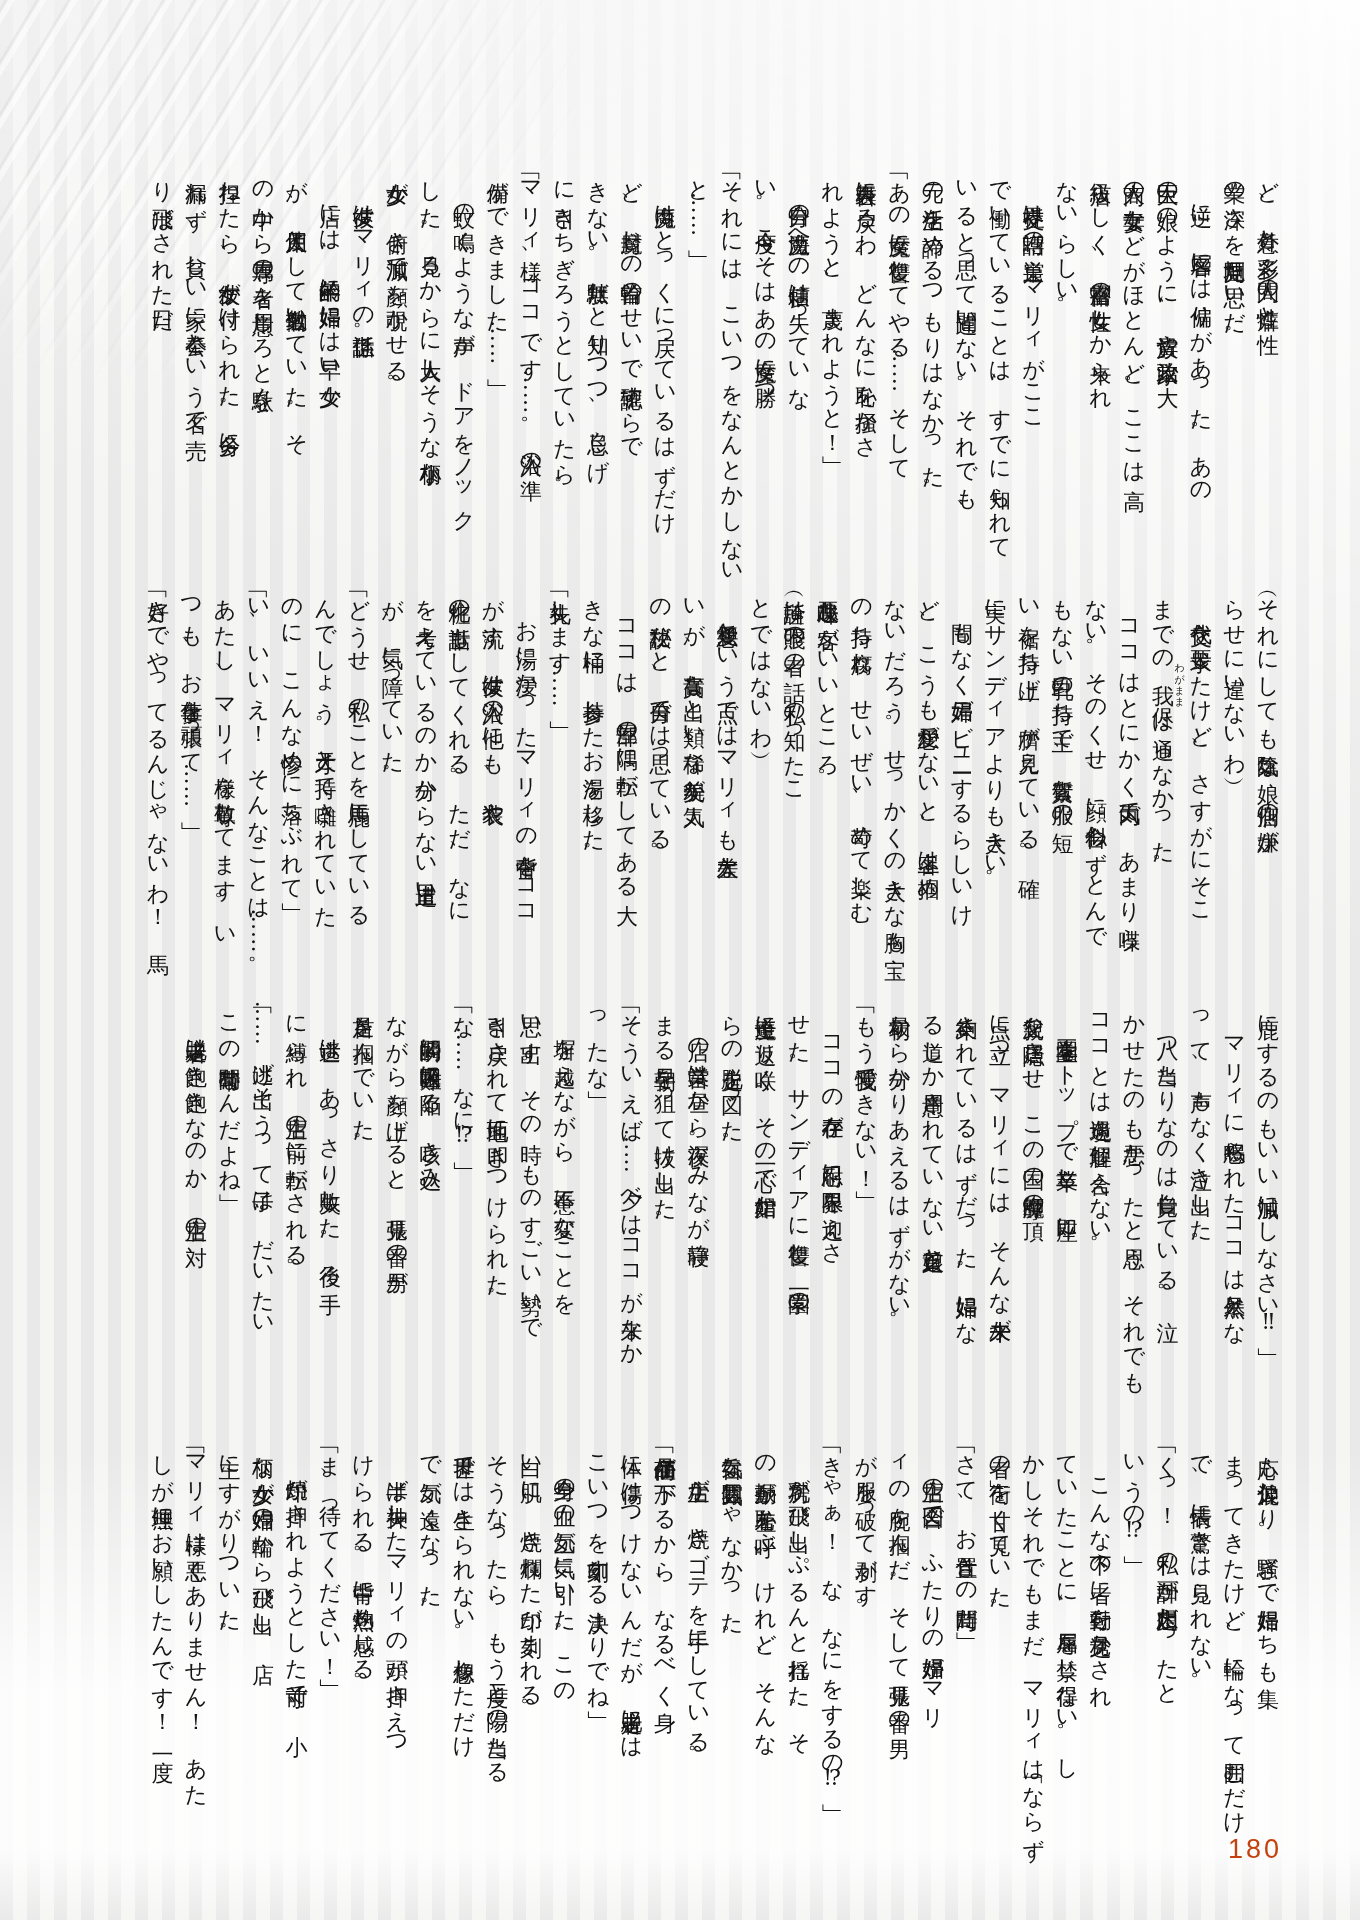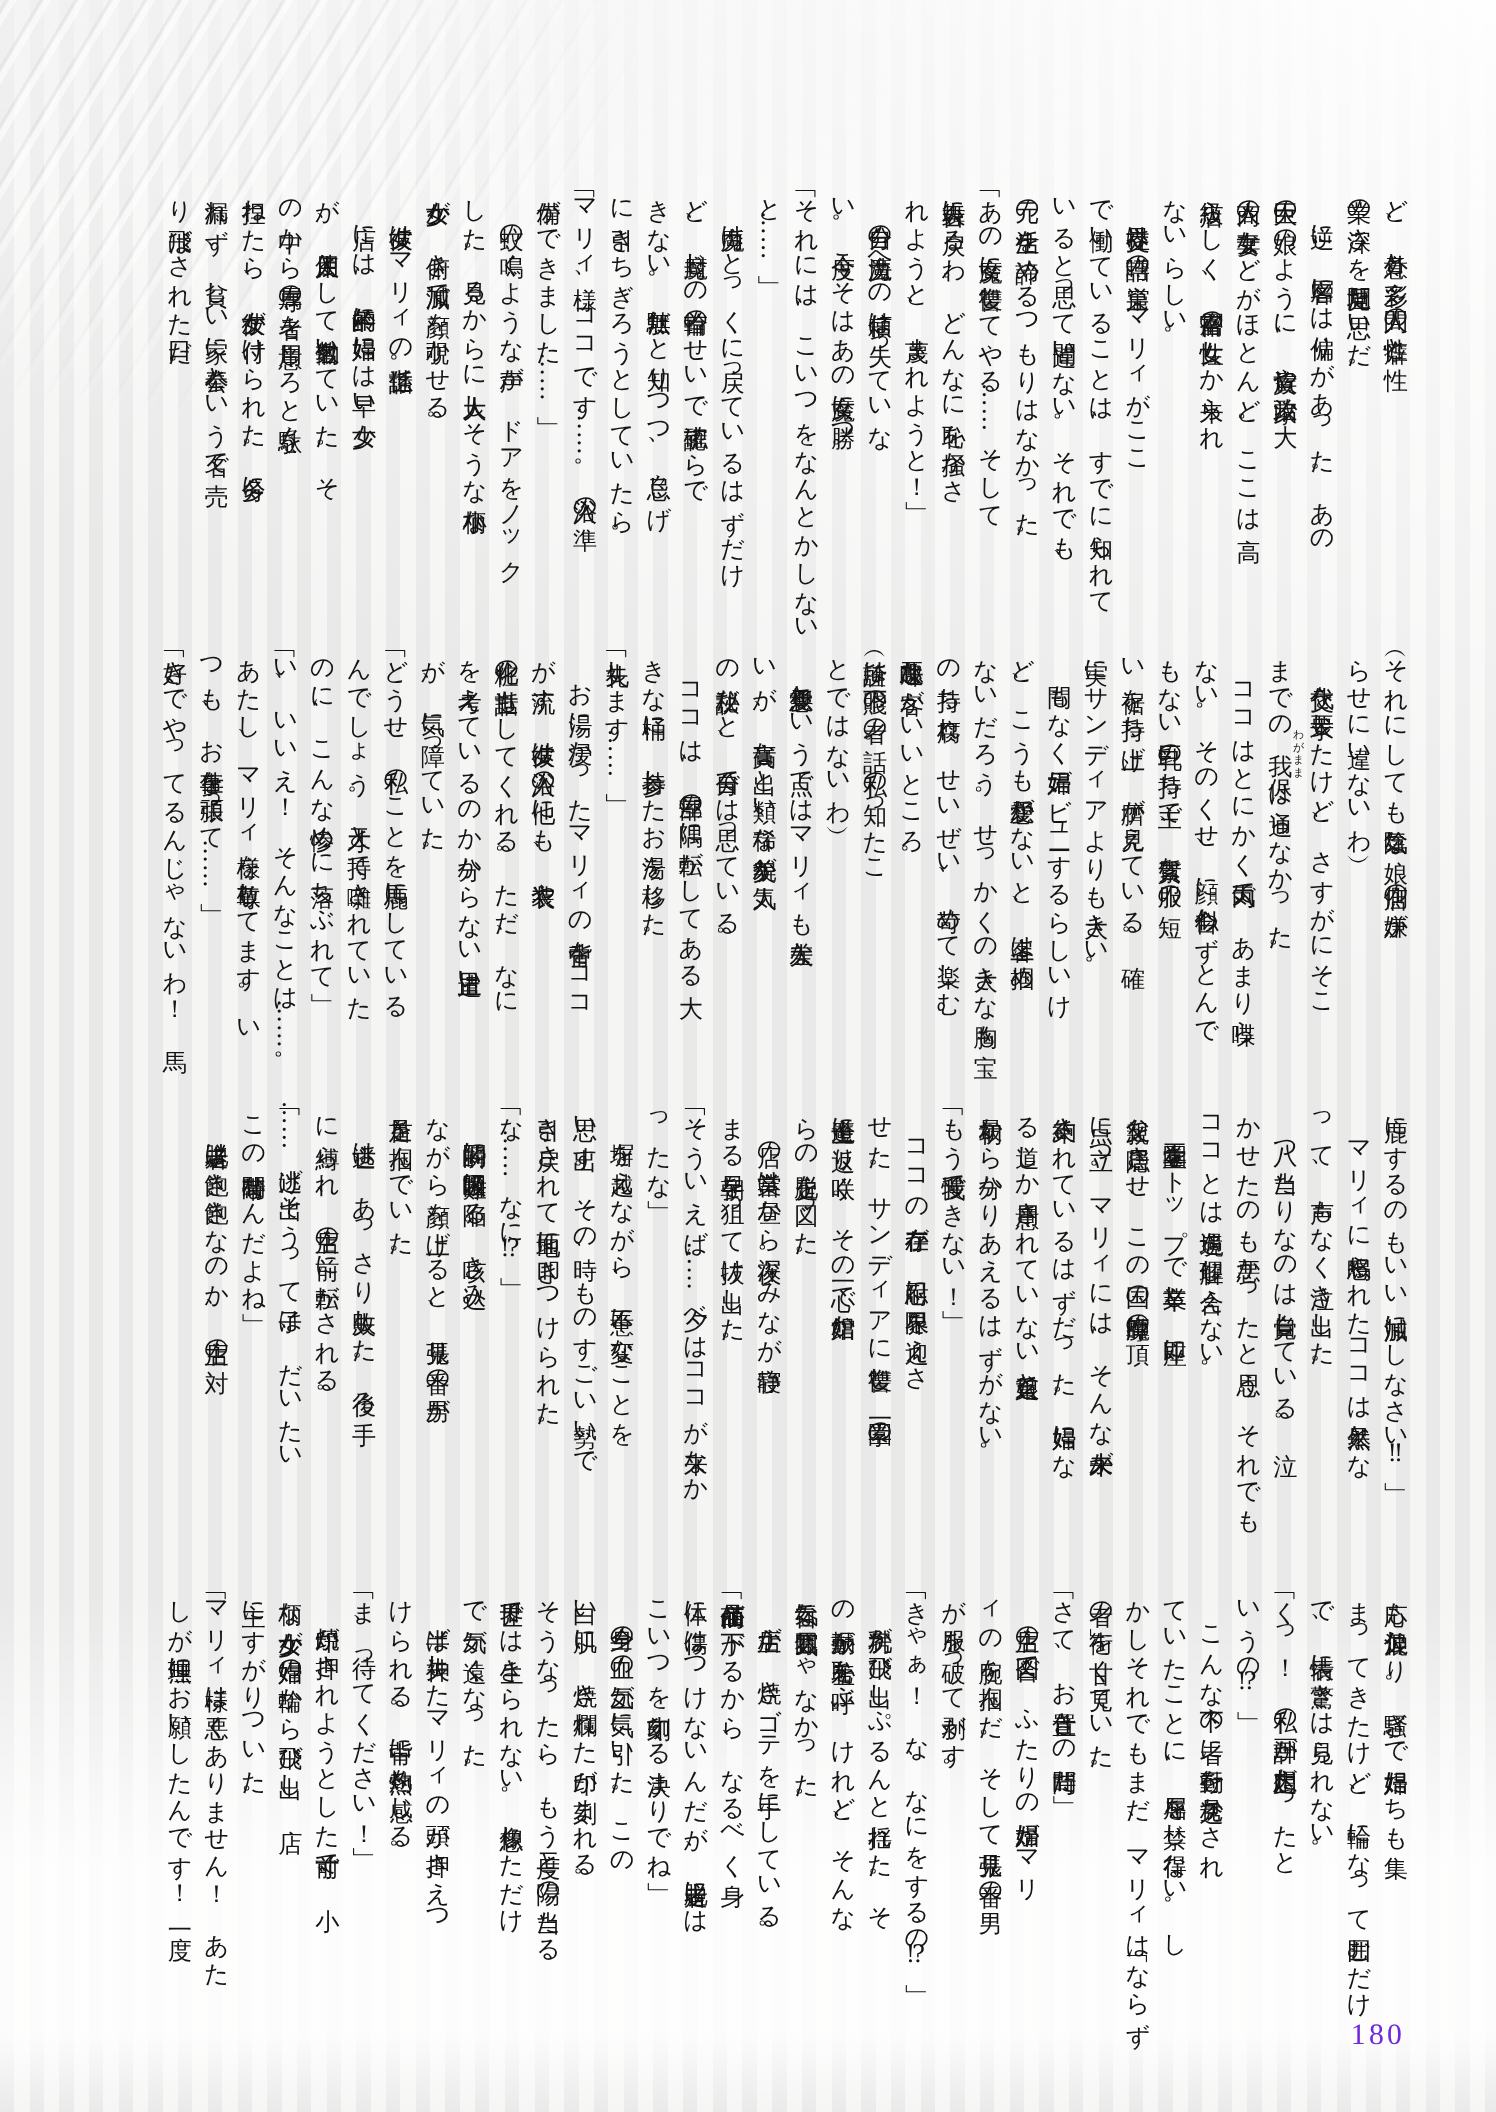--- a/index.html
+++ b/index.html
@@ -58,24 +58,24 @@
     letter-spacing:0;
     color:#141414;
   }
   #band-0{top:166px;}
   #band-1{top:584px;}
   #band-2{top:1000px;}
   #band-3{top:1440px;}
   .page-number{
     position:absolute;
     left:1228px;top:1834px;
-    font-family:Liberation Serif, serif;
+    font-family:Liberation Sans, sans-serif;
     font-size:27px;
     letter-spacing:3px;
-    color:#6d28d9;
+    color:#c2410c;
   }
 </style>
 </head>
 <body>
 
 <div class="page">
   <div class="bg-stripes"></div>
   <div class="bg-wash"></div>
   <div class="bg-streaks"></div>
 

